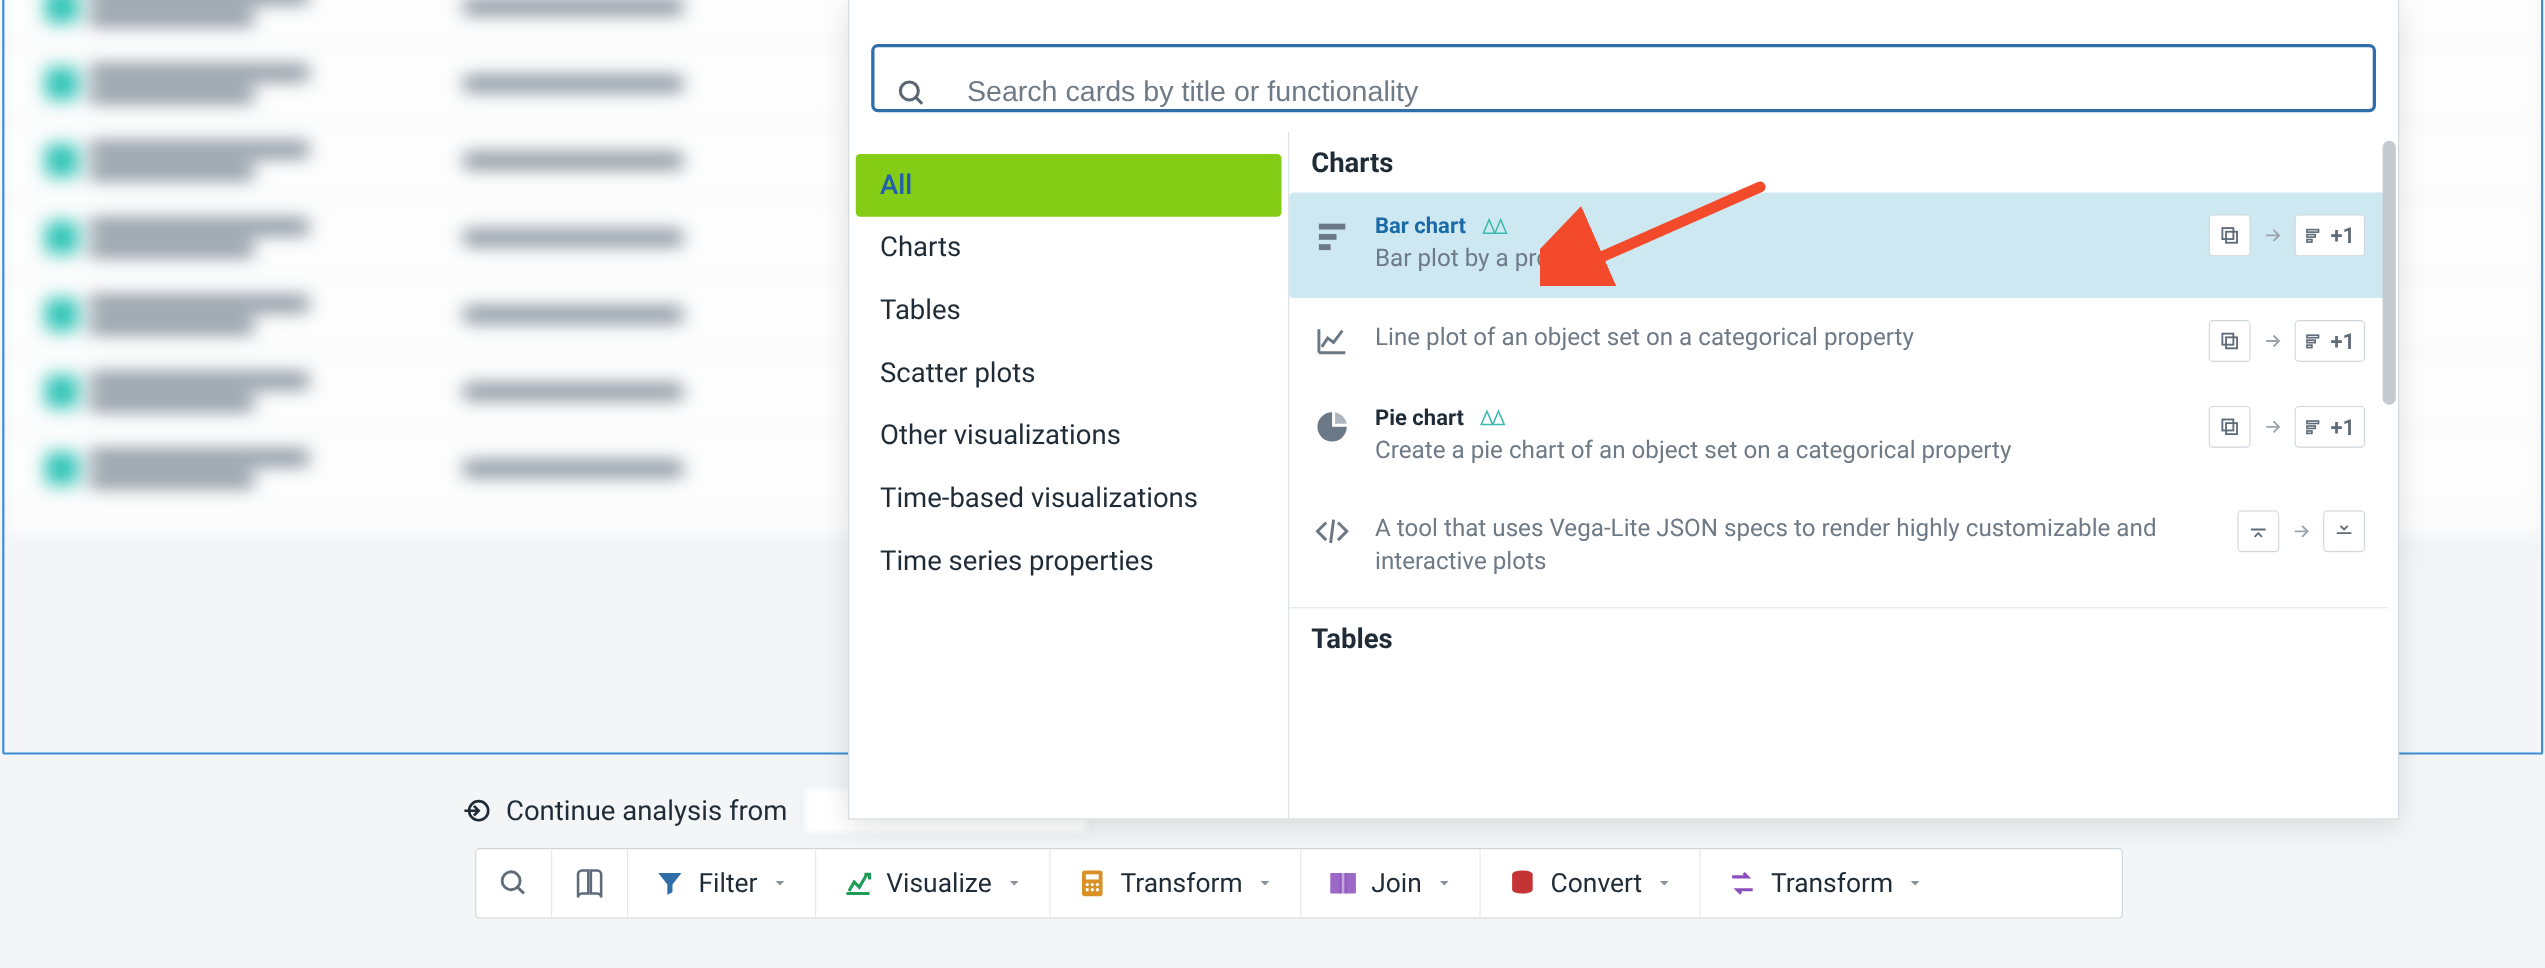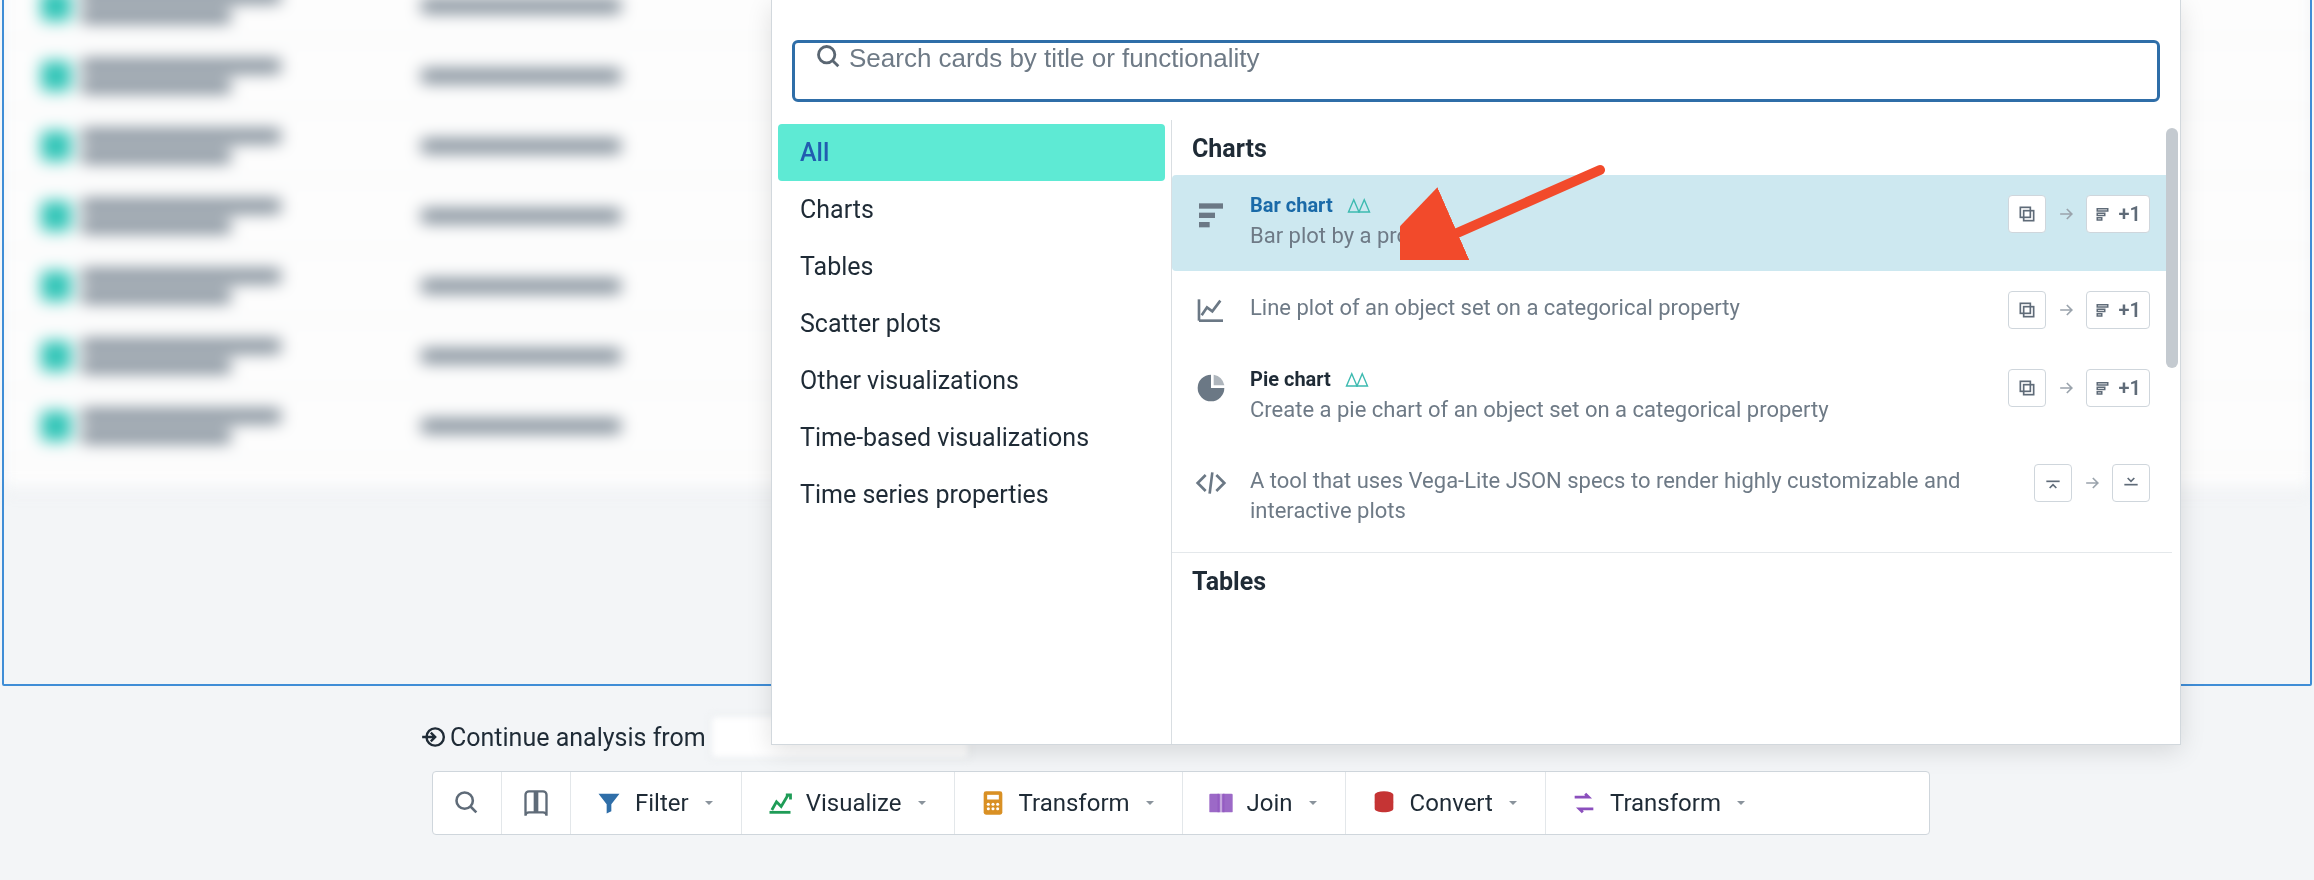--- a/index.html
+++ b/index.html
@@ -66,23 +66,23 @@
     box-shadow: 0 6px 24px rgba(0,0,0,0.12);
   }
   .search-wrap {
     padding: 40px 20px 18px 20px;
   }
   .search-box {
     border: 3px solid #2f6ea8;
     border-radius: 6px;
     height: 62px;
     display:flex;
-    align-items:flex-start;
+    align-items:flex-end;
     padding: 0 20px;
-    gap: 6px;
+    gap: 36px;
   }
   .search-box input {
     border:none;
     outline:none;
     flex:1;
     font-size: 26px;
     color:#1f2b36;
   }
   .search-box input::placeholder { color:#6e7a86; }
   .search-ico { width:28px; height:28px; color:#5a6672; }
@@ -97,23 +97,24 @@
   }
   .cat-item {
     font-size: 25px;
     padding: 14px 22px;
     color:#1f2b36;
     cursor:pointer;
     border-radius:4px;
     margin: 0 6px;
   }
   .cat-item.selected {
-    background:#5eead4;
+    background:#84cc16;
     color:#215db0;
     font-weight:500;
+    margin-top:16px;
   }
 
   .cards-area {
     flex:1;
     display:flex;
     flex-direction:column;
     overflow:hidden;
     position:relative;
   }
   .cards-scroll { overflow-y:auto; flex:1; padding-right:8px;}
@@ -204,21 +205,21 @@
   .btm-wrap {
     position:absolute;
     left: 420px;
     top: 715px;
     width: 1510px;
     z-index:3;
   }
   .continue-row {
     display:flex;
     align-items:center;
-    gap:4px;
+    gap:14px;
     font-size:25px;
     color:#1f2b36;
     padding-bottom:12px;
   }
   .continue-row .ci { width:26px; height:26px; color:#1f2b36;}
   .continue-chip {
     border:1px solid #cfd6dc;
     background:#fff;
     padding:6px 14px;
     height:44px;

